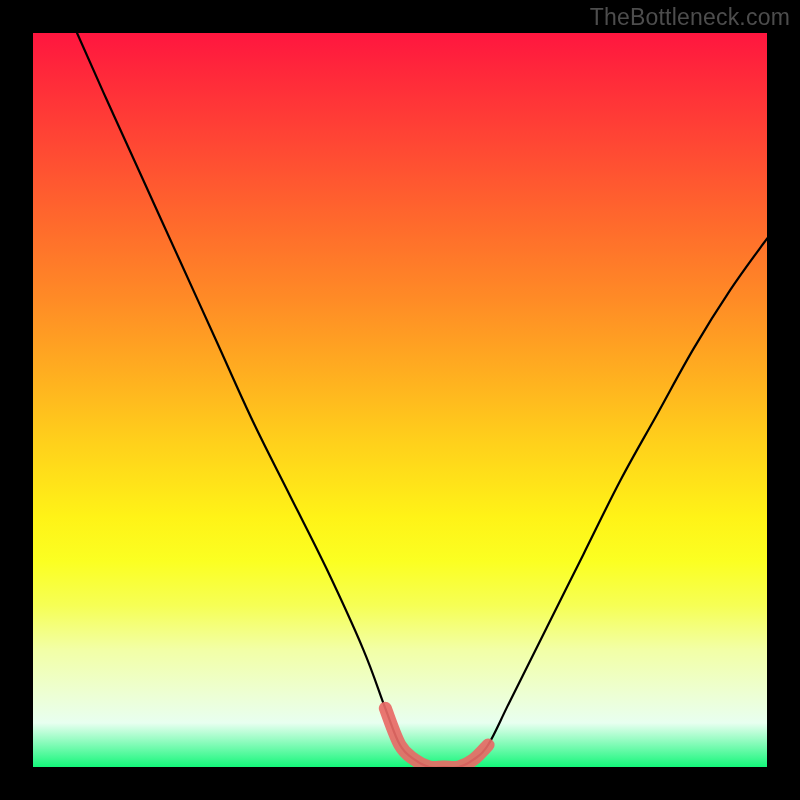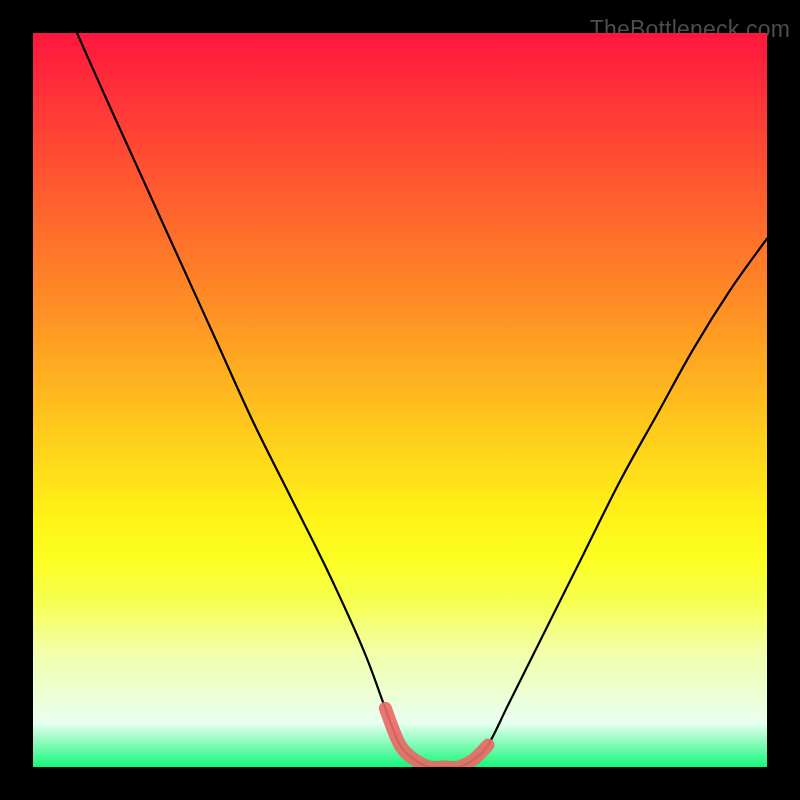--- a/index.html
+++ b/index.html
@@ -40,21 +40,21 @@
       #fbff22 72%,
       #f6ff55 78%,
       #f2ffa6 84%,
       #edffd3 90%,
       #e8fff0 94%,
       #14f77a 100%
     );
   }
   .watermark {
     position: absolute;
-    top: 16px;
+    top: 4px;
     right: 10px;
     color: #4d4d4d;
     font-size: 23px;
     font-weight: 500;
     letter-spacing: 0.2px;
     user-select: none;
   }
   svg.curve {
     position: absolute;
     inset: 0;

